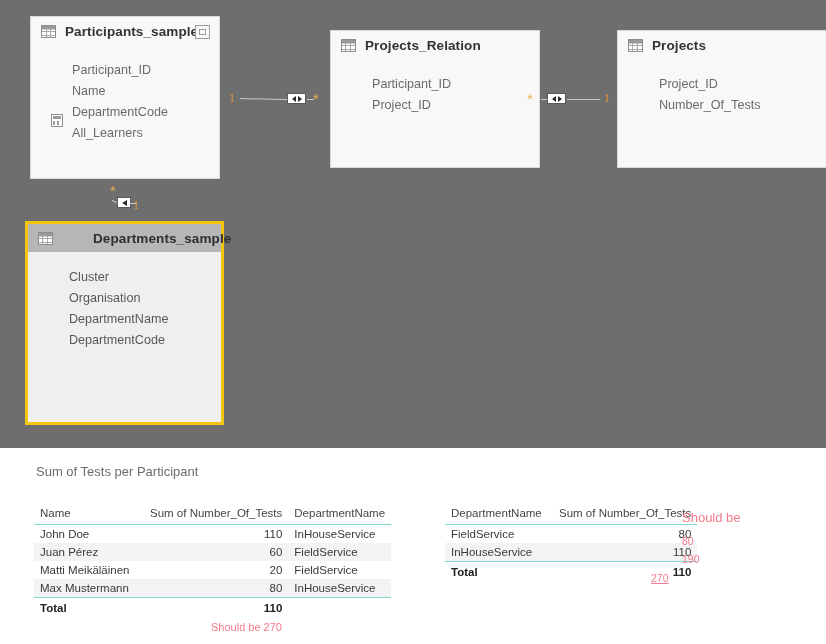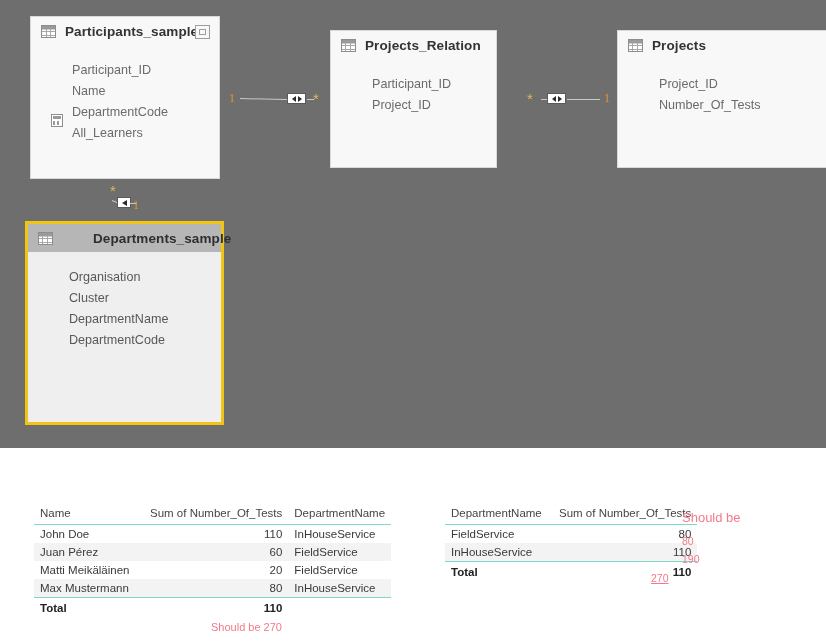--- a/index.html
+++ b/index.html
@@ -224,21 +224,21 @@
       <div class="field">
         <span class="f-label">DepartmentCode</span>
       </div>
       <div class="field measure">
         <span class="ico-measure"></span>
         <span class="f-label">All_Learners</span>
       </div>
     </div>
   </div>
 
-  <div class="entity" style="left:330px;top:30px;width:167px;height:138px;">
+  <div class="entity" style="left:330px;top:30px;width:210px;height:138px;">
     <div class="entity-header">
       <span class="ico-table"></span>
       <span class="entity-title">Projects_Relation</span>
     </div>
     <div class="entity-fields">
       <div class="field">
         <span class="f-label">Participant_ID</span>
       </div>
       <div class="field">
         <span class="f-label">Project_ID</span>
@@ -261,24 +261,24 @@
     </div>
   </div>
 
   <div class="entity selected" style="left:25px;top:221px;width:199px;height:204px;">
     <div class="entity-header">
       <span class="ico-table"></span>
       <span class="entity-title">Departments_sample</span>
     </div>
     <div class="entity-fields">
       <div class="field">
+        <span class="f-label">Cluster</span>
+      </div>
+      <div class="field">
         <span class="f-label">Organisation</span>
-      </div>
-      <div class="field">
-        <span class="f-label">Cluster</span>
       </div>
       <div class="field">
         <span class="f-label">DepartmentName</span>
       </div>
       <div class="field">
         <span class="f-label">DepartmentCode</span>
       </div>
     </div>
   </div>
 
@@ -312,20 +312,21 @@
       <span class="tri-l"></span>
     </div>
     <div class="rel-line" style="left:130px;top:203px;width:7px;"></div>
     <span class="card one" style="left:133px;top:199px;">1</span>
   </div>
 
 </div>
 
 <div id="report-area">
 
+  <div class="visual-title" style="left:36px;top:16px;">Sum of Tests per Participant</div>
 
   <div class="matrix" style="left:34px;top:56px;">
     <table class="mx">
       <thead>
         <tr>
           <th style="width:98px;">Name</th>
           <th class="num" style="width:124px;">Sum of Number_Of_Tests</th>
           <th style="width:90px;">DepartmentName</th>
         </tr>
       </thead>

